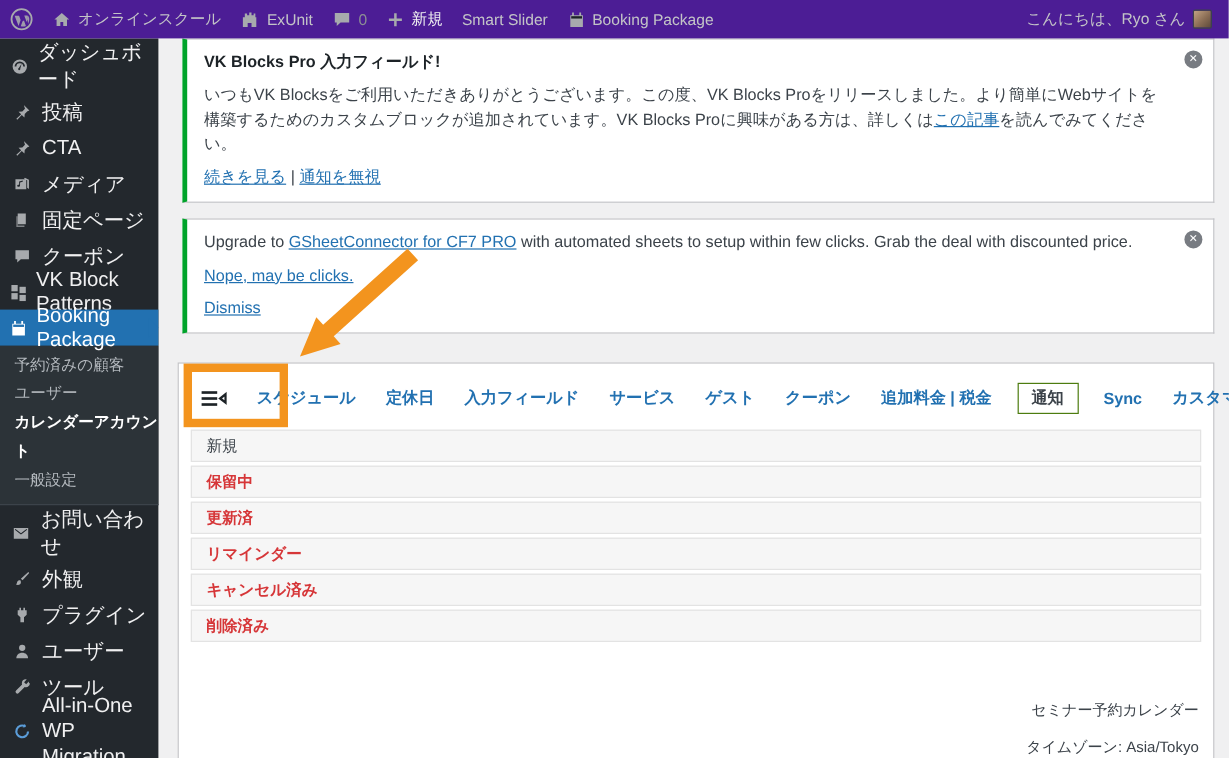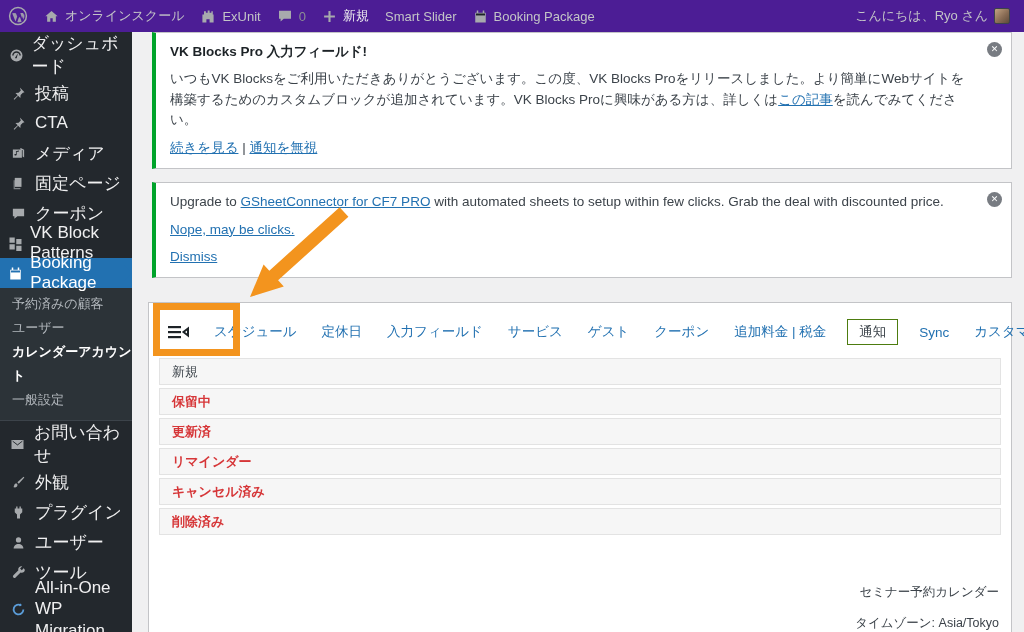--- a/index.html
+++ b/index.html
@@ -36,21 +36,21 @@
   .notice { background:#fff; border:1px solid #c3c4c7; border-left:4px solid #00a32a; margin:0 12px 13px 20px; padding:9px 40px 10px 14px; position:relative; font-size:13.5px; color:#3c434a; line-height:1.5; }
   .notice h3 { font-size:13.5px; color:#1d2327; margin-bottom:7px; }
   .notice a { color:#2271b1; }
   .notice .links { margin-top:8px; }
   .dismiss-btn { position:absolute; right:9px; top:9px; width:15px; height:15px; border-radius:50%; background:#787c82; color:#fff; font-size:9px; line-height:15px; text-align:center; border:none; cursor:pointer; font-family:inherit; }
   .notice .stack a { display:inline-block; margin-top:7px; }
 
   
   .panel { position:relative; margin:24px 12px 0 16px; width:864px; height:337px; background:#fff; border:1px solid #c3c4c7; }
   .tabbar { display:flex; align-items:center; padding:20px 0 0 18px; gap:25px; font-size:13.5px; }
-  .tabbar a { color:#2271b1; text-decoration:none; font-weight:400; white-space:nowrap; }
+  .tabbar a { color:#2271b1; text-decoration:none; font-weight:700; white-space:nowrap; }
   .menu-toggle { display:flex; align-items:center; color:#1d2327; }
   .tab-active { background:#fff; border:1px solid #4d7c0f; padding:3px 11px; margin:-10px -4px; color:#3c434a !important; position:relative; z-index:2; }
   .rowlist { margin:17px 10px 0 10px; }
   .row { height:27px; background:#f6f6f6; border:1px solid #e3e3e3; margin-bottom:3px; display:flex; align-items:center; padding-left:12px; }
   .row a { font-size:13px; color:#d63638; font-weight:bold; text-decoration:none; }
   .row a.plain { color:#3c434a; font-weight:normal; }
   .panel-footer { position:absolute; right:12px; bottom:6px; text-align:right; font-size:12.5px; color:#3c434a; }
   .panel-footer .line1 { margin-bottom:14px; }
 
   

